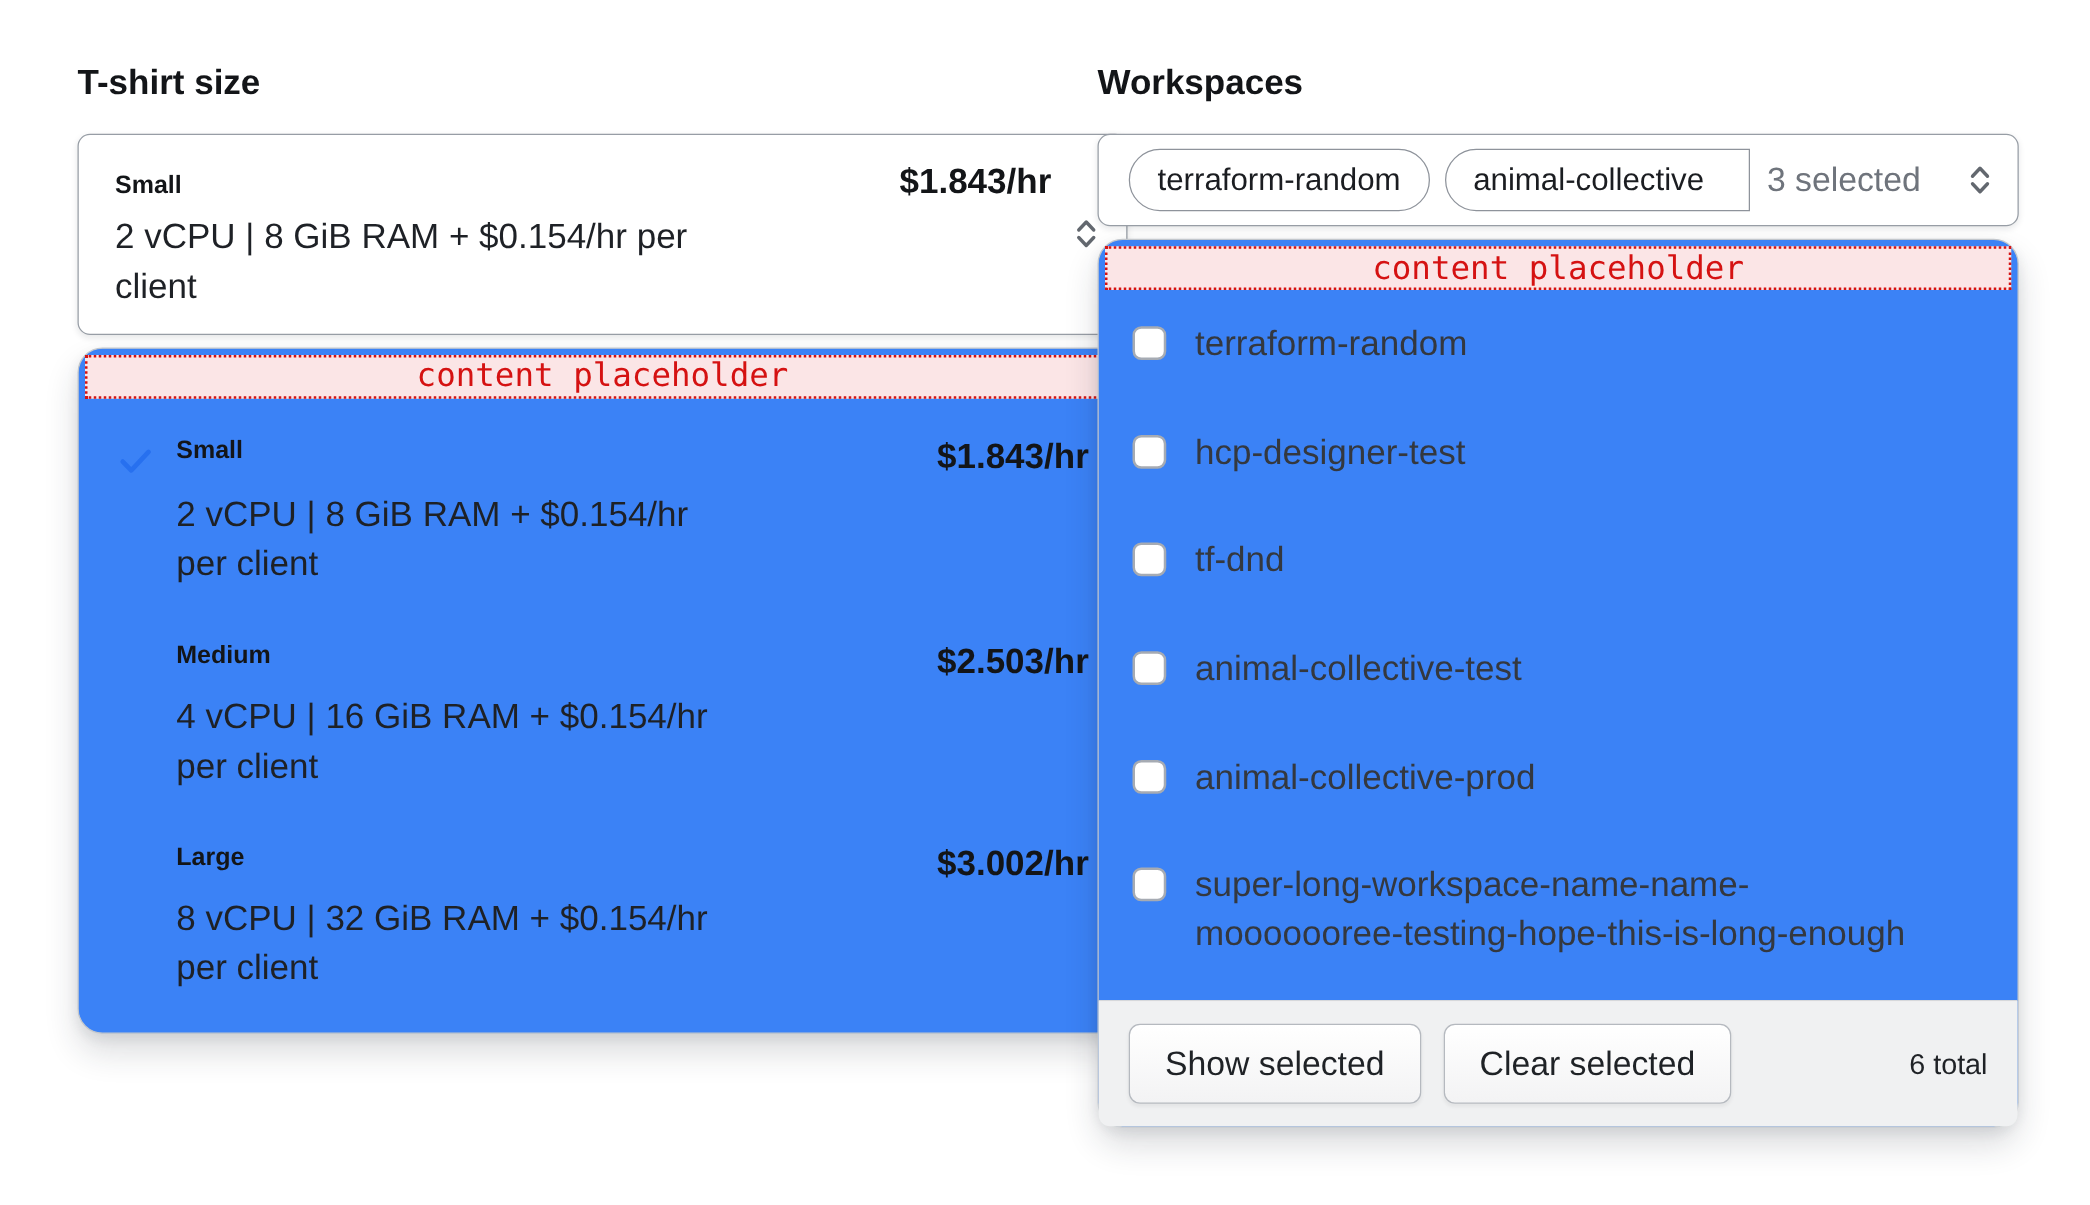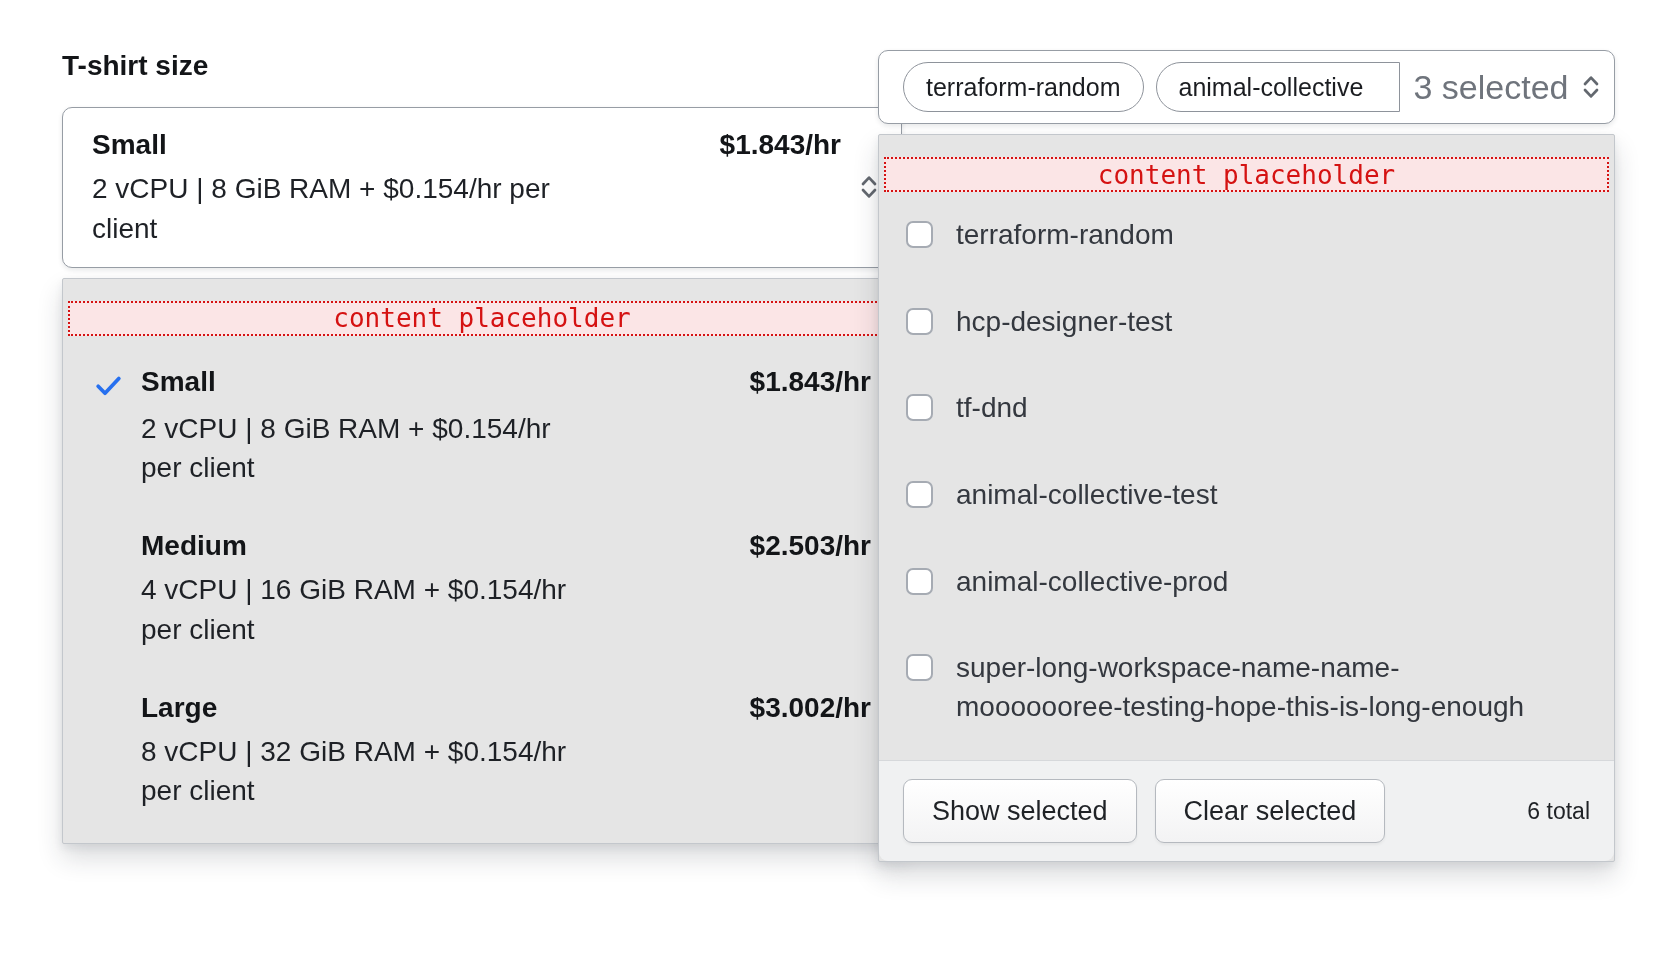--- a/index.html
+++ b/index.html
@@ -17,35 +17,35 @@
 
   
   .select-trigger {
     position:relative; background:#fff;
     border:1.6px solid #979da5; border-radius:10px;
     padding:21px 60px 18px 29px;
     box-shadow:0 2px 5px rgba(20,25,40,.10);
     cursor:pointer;
   }
   .trig-row { display:flex; justify-content:space-between; align-items:baseline; }
-  .opt-title { font-size:28px; font-weight:700; color:#131518; }
+  .opt-title { font-size:20px; font-weight:700; color:#131518; }
   .opt-price { font-size:28px; font-weight:700; color:#131518; white-space:nowrap; }
   .opt-desc  { font-size:28px; font-weight:400; color:#1e2126; line-height:1.42; margin-top:8px; }
   .trig-desc { max-width:500px; }
   .caret {
     position:absolute; right:22px; top:50%; transform:translateY(-50%);
     display:flex; align-items:center;
   }
 
   
   .dropdown-panel {
-    margin-top:10px; background:#e5e5e5;
-    border:1.6px solid #c3c7cc; border-radius:2px;
+    margin-top:10px; background:#3b82f6;
+    border:1.6px solid #c3c7cc; border-radius:20px;
     box-shadow:0 14px 26px rgba(30,35,48,.16), 0 4px 9px rgba(30,35,48,.08);
-    padding-top:22px;
+    padding-top:5px;
   }
   .placeholder-banner {
     margin:0 5px; height:35px;
     display:flex; align-items:center; justify-content:center;
     background:#fbe5e6; border:2px dotted #d51212;
     color:#d51212; font-family:"DejaVu Sans Mono",monospace; font-size:26px;
   }
 
   
   .options { padding:30px 30px 32px 30px; }
@@ -66,21 +66,21 @@
   }
   .pill {
     height:50px; display:flex; align-items:center;
     padding:0 22px; border:1.6px solid #8e939b; border-radius:26px;
     font-size:25px; color:#1b1d21; white-space:nowrap; background:#fff;
   }
   .pill-clipped {
     width:244px; flex-shrink:0; overflow:hidden;
     border-radius:26px 0 0 26px; padding-right:2px;
   }
-  .count { color:#6f747c; font-size:34px; white-space:nowrap; margin-left:2px; }
+  .count { color:#6f747c; font-size:27px; white-space:nowrap; margin-left:2px; }
   .ms-caret { margin-left:auto; display:flex; align-items:center; }
 
   .ms-list { padding:24px 26px 0 27px; }
   .ms-item { display:flex; gap:23px; align-items:flex-start; margin-bottom:48px; cursor:pointer; }
   .ms-item:last-child { margin-bottom:34px; }
   .checkbox {
     width:27px; height:27px; flex-shrink:0; margin-top:5px;
     border:2px solid #a6abb3; border-radius:7px; background:#fff; cursor:pointer;
   }
   .ms-label { font-size:28px; color:#34383f; line-height:1.38; max-width:600px; }
@@ -151,20 +151,21 @@
         <span class="opt-title">Large</span>
         <span class="opt-price">$3.002/hr</span>
         <div class="opt-desc">8 vCPU | 32 GiB RAM + $0.154/hr per client</div>
       </div>
 
     </div>
   </div>
 </div>
 
 <div class="col" id="col-right">
+  <div class="field-label">Workspaces</div>
 
   <div class="ms-trigger">
     <span class="pill">terraform-random</span>
     <span class="pill pill-clipped">animal-collective</span>
     <span class="count">3 selected</span>
     <span class="ms-caret">
       <svg class="icon" width="20" height="28" viewBox="0 0 20 28">
         <path d="M4 11 L10 4.6 L16 11" stroke="#63686f" stroke-width="2.7" fill="none" stroke-linecap="round" stroke-linejoin="round"></path>
         <path d="M4 17 L10 23.4 L16 17" stroke="#63686f" stroke-width="2.7" fill="none" stroke-linecap="round" stroke-linejoin="round"></path>
       </svg>

